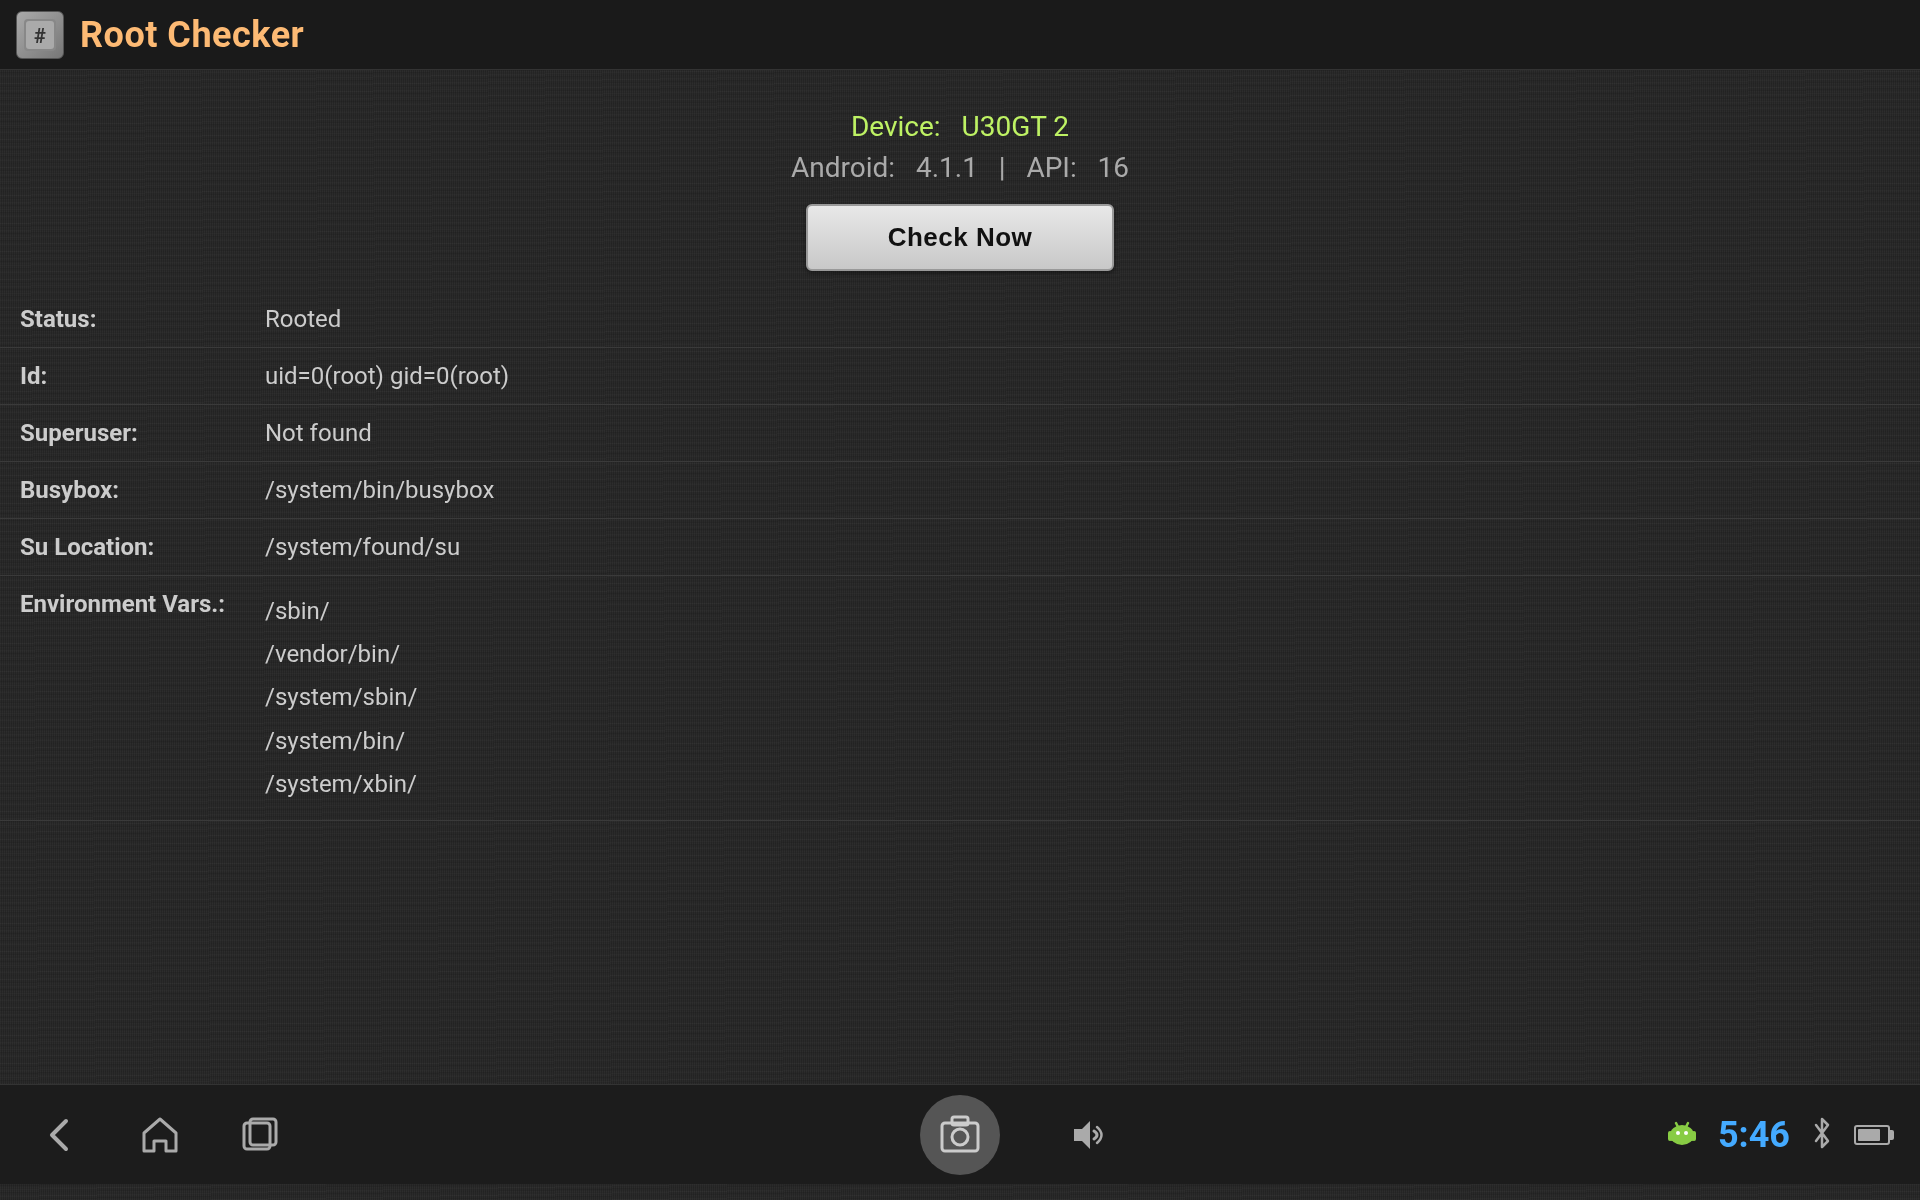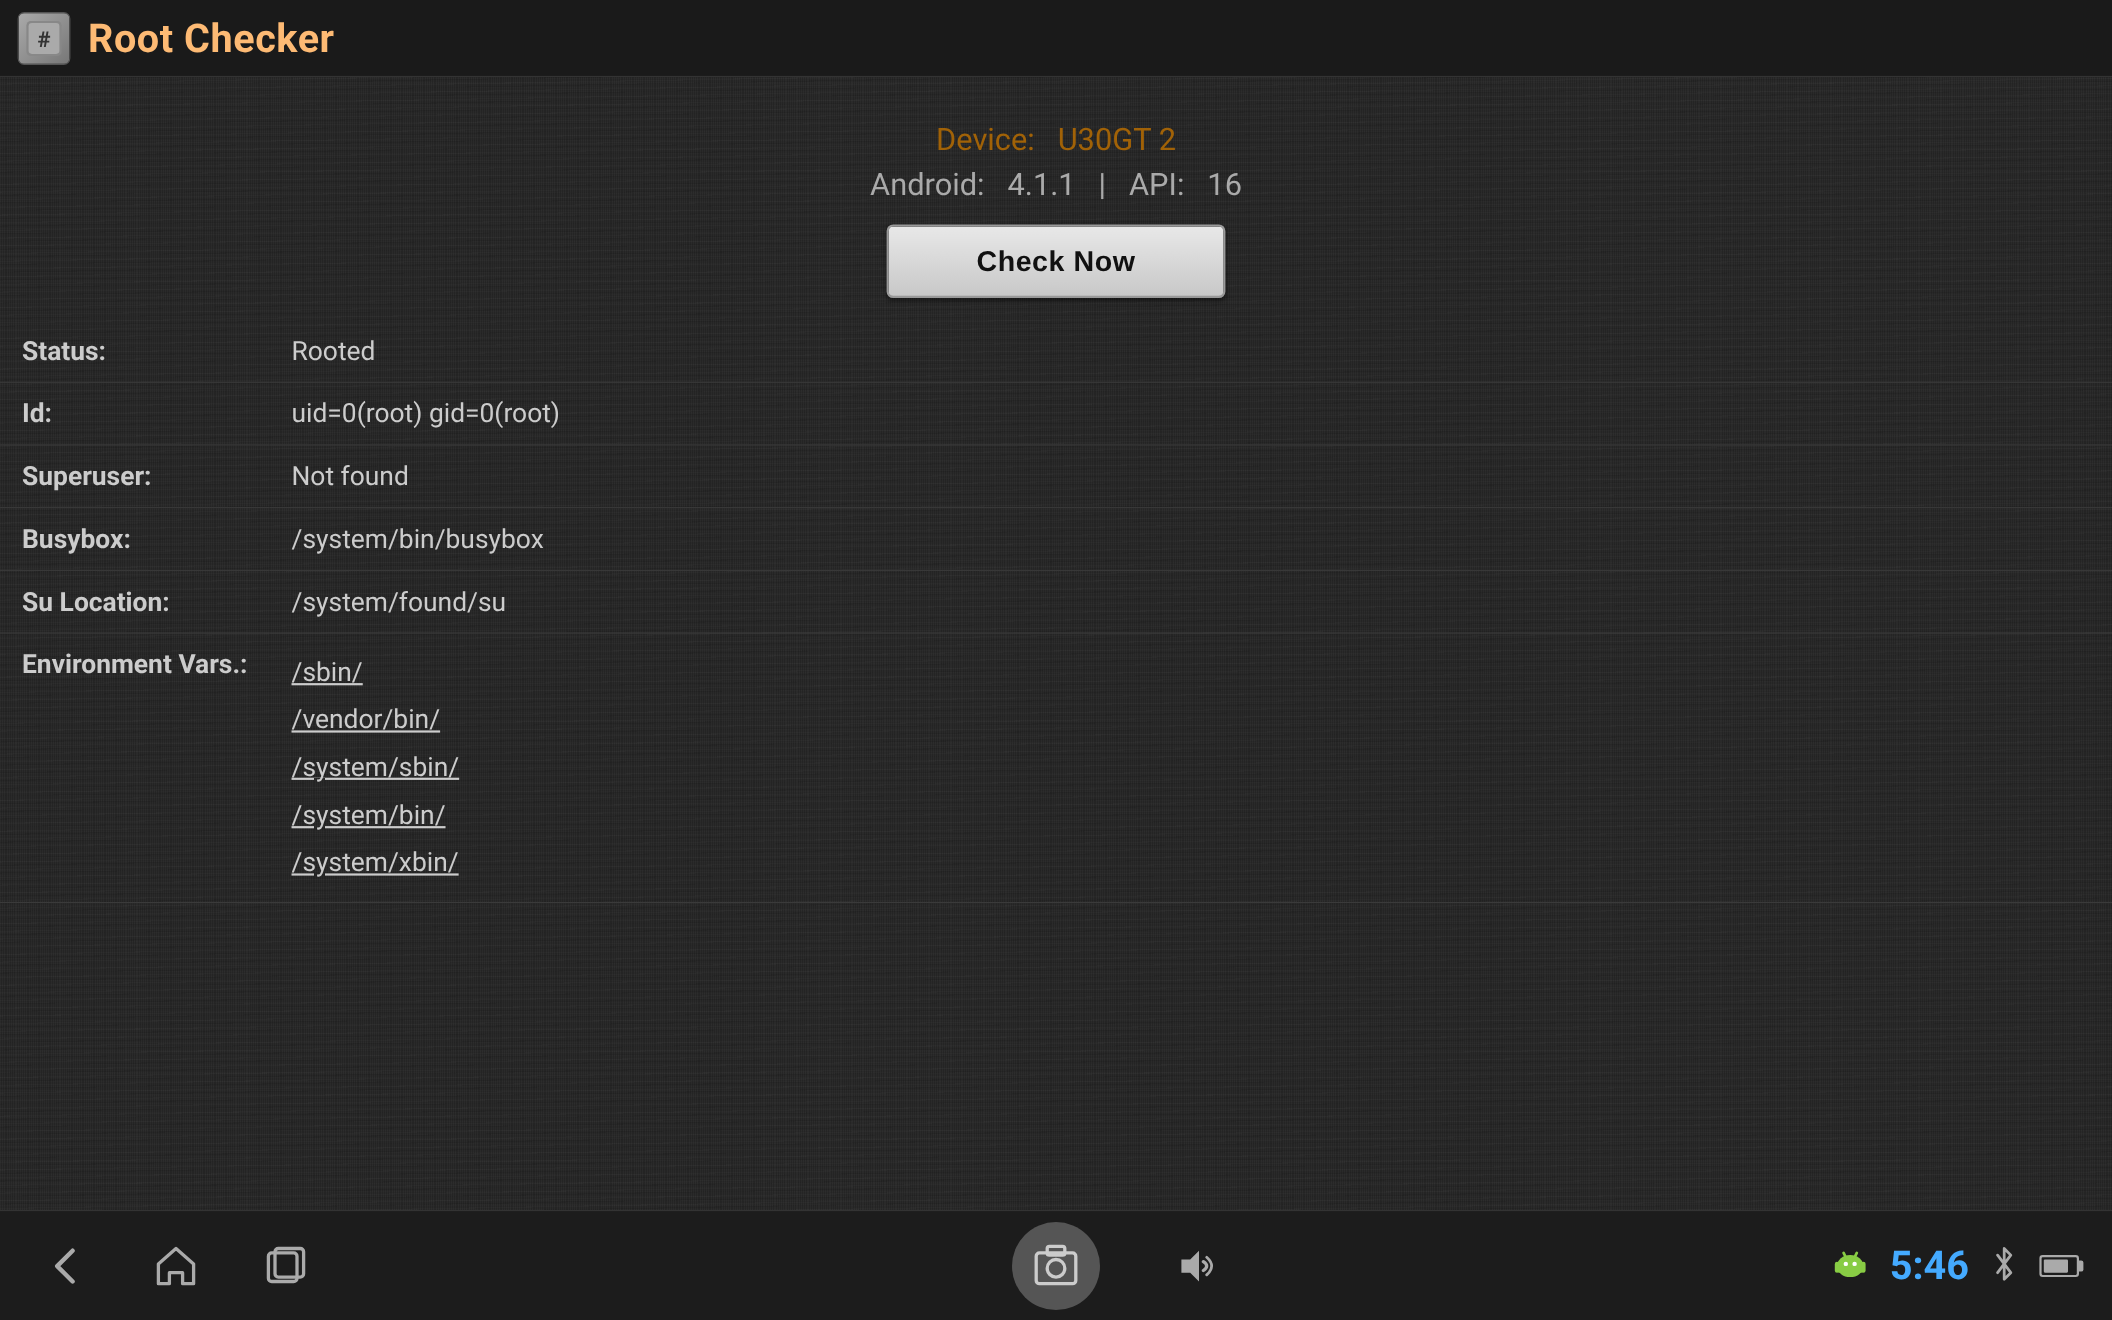--- a/index.html
+++ b/index.html
@@ -99,21 +99,21 @@
     }
 
     
     .device-section {
       text-align: center;
       padding: 20px 0 10px;
     }
 
     .device-name {
       font-size: 28px;
-      color: #a16207;
+      color: #bef264;
       margin-bottom: 8px;
     }
 
     .device-meta {
       font-size: 28px;
       color: #aaaaaa;
       margin-bottom: 20px;
     }
 
     .check-now-btn {
@@ -154,27 +154,26 @@
       white-space: nowrap;
     }
 
     .info-value {
       color: #cccccc;
       font-weight: normal;
     }
 
     .env-vars-value {
       line-height: 1.8;
-      text-decoration: underline;
     }
 
     
     .nav-bar {
       position: absolute;
-      bottom: 0;
+      bottom: 16px;
       left: 0;
       width: 100%;
       height: 100px;
       background-color: #1c1c1c;
       display: flex;
       align-items: center;
       justify-content: space-between;
       border-top: 1px solid #333;
       z-index: 20;
       padding: 0 30px;

